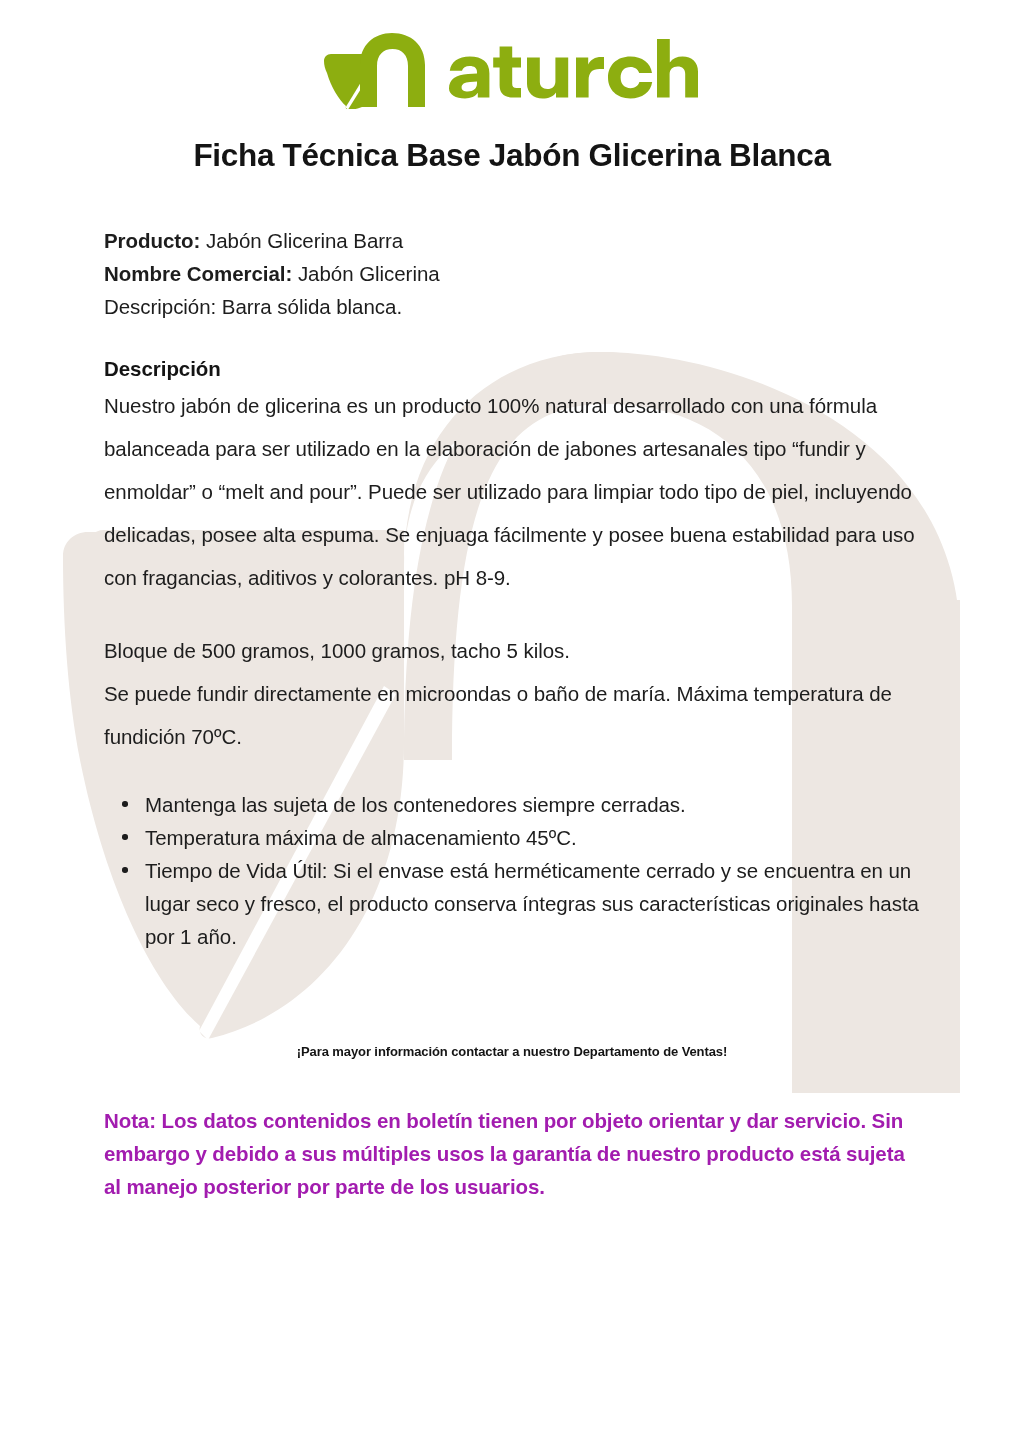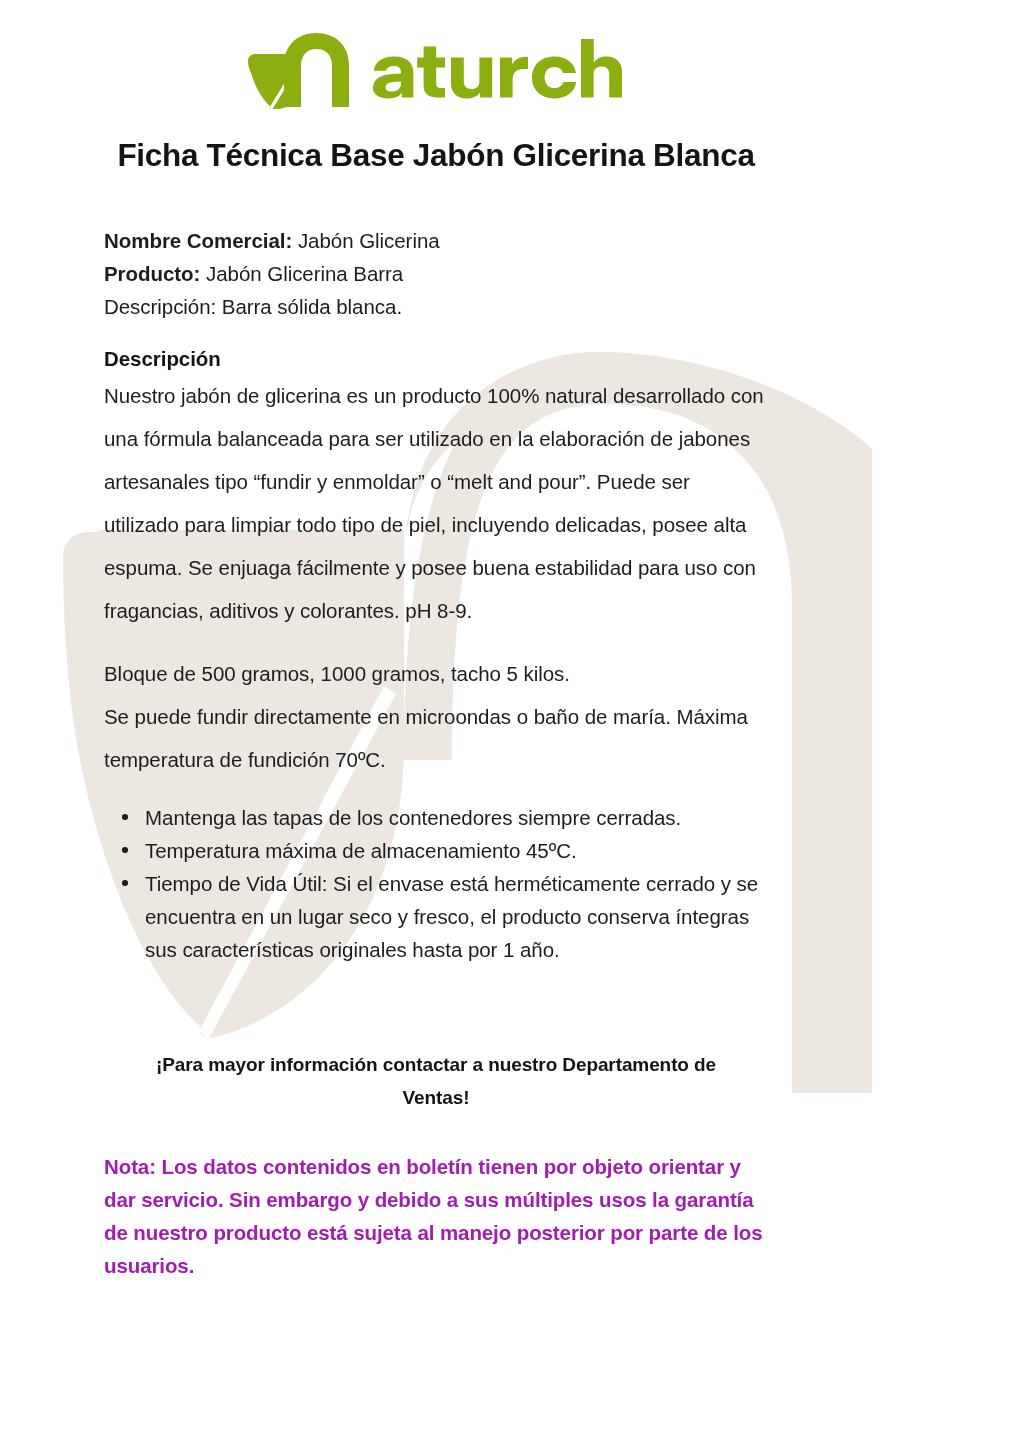--- a/index.html
+++ b/index.html
@@ -12,21 +12,21 @@
   }
 
   body {
     font-family:"Liberation Sans", sans-serif;
     color:#1a1a1a;
     -webkit-font-smoothing:antialiased;
   }
 
   .page {
     position:relative;
-    width:872px;
+    width:1024px;
     height:1449px;
     overflow:hidden;
     background:#ffffff;
   }
 
   
   .watermark {
     position:absolute;
     left:0; top:0;
     width:1024px; height:1449px;
@@ -72,21 +72,21 @@
     color:#1d1d1d;
     letter-spacing:-0.05px;
   }
 
   .block-meta { margin-top:50px; }
 
   .meta-line { }
   .meta-line b { font-weight:bold; }
 
   
-  .section { margin-top:20px; }
+  .section { margin-top:30px; }
   .section-heading {
     font-size:20.5px;
     font-weight:bold;
     line-height:31px;
     color:#141414;
     letter-spacing:-0.05px;
   }
   .section-body {
     font-size:20.5px;
     line-height:43px;
@@ -114,21 +114,21 @@
     top:13px;
     width:5.5px;
     height:5.5px;
     border-radius:50%;
     background:#1d1d1d;
   }
 
   
   .footer-contact {
     margin-top:82px;
-    font-size:19px;
+    font-size:13px;
     font-weight:bold;
     line-height:33px;
     text-align:center;
     color:#141414;
     letter-spacing:-0.1px;
     padding:0 34px;
   }
   .footer-note {
     margin-top:36px;
     font-size:20.5px;
@@ -256,43 +256,43 @@
       </g>
     </svg>
   </div>
 
   <div class="content">
 
     <h1 class="doc-title">Ficha Técnica Base Jabón Glicerina Blanca</h1>
 
     <div class="block-meta body-text">
       <div class="meta-line">
-        <b>Nombre Comercial:</b><span> Jabón Glicerina</span>
+        <b>Producto:</b><span> Jabón Glicerina Barra</span>
       </div>
       <div class="meta-line">
-        <b>Producto:</b><span> Jabón Glicerina Barra</span>
+        <b>Nombre Comercial:</b><span> Jabón Glicerina</span>
       </div>
       <div class="meta-line">Descripción: Barra sólida blanca.</div>
     </div>
 
     <div class="section">
       <div class="section-heading">Descripción</div>
       <div class="section-body">Nuestro jabón de glicerina es un producto 100% natural desarrollado con una fórmula balanceada para ser utilizado en la elaboración de jabones artesanales tipo “fundir y enmoldar” o “melt and pour”. Puede ser utilizado para limpiar todo tipo de piel, incluyendo delicadas, posee alta espuma. Se enjuaga fácilmente y posee buena estabilidad para uso con fragancias, aditivos y colorantes. pH 8-9.</div>
     </div>
 
     <div class="section">
       <div class="section-body">Bloque de 500 gramos, 1000 gramos, tacho 5 kilos.</div>
       <div class="section-body">Se puede fundir directamente en microondas o baño de maría. Máxima temperatura de fundición 70ºC.</div>
     </div>
 
     <div class="section">
       <ul class="bullets">
         <li>
           <span class="dot"></span>
-          <span>Mantenga las tapas de los contenedores siempre cerradas.</span>
+          <span>Mantenga las sujeta de los contenedores siempre cerradas.</span>
         </li>
         <li>
           <span class="dot"></span>
           <span>Temperatura máxima de almacenamiento 45ºC.</span>
         </li>
         <li>
           <span class="dot"></span>
           <span>Tiempo de Vida Útil: Si el envase está herméticamente cerrado y se encuentra en un lugar seco y fresco, el producto conserva íntegras sus características originales hasta por 1 año.</span>
         </li>
       </ul>

